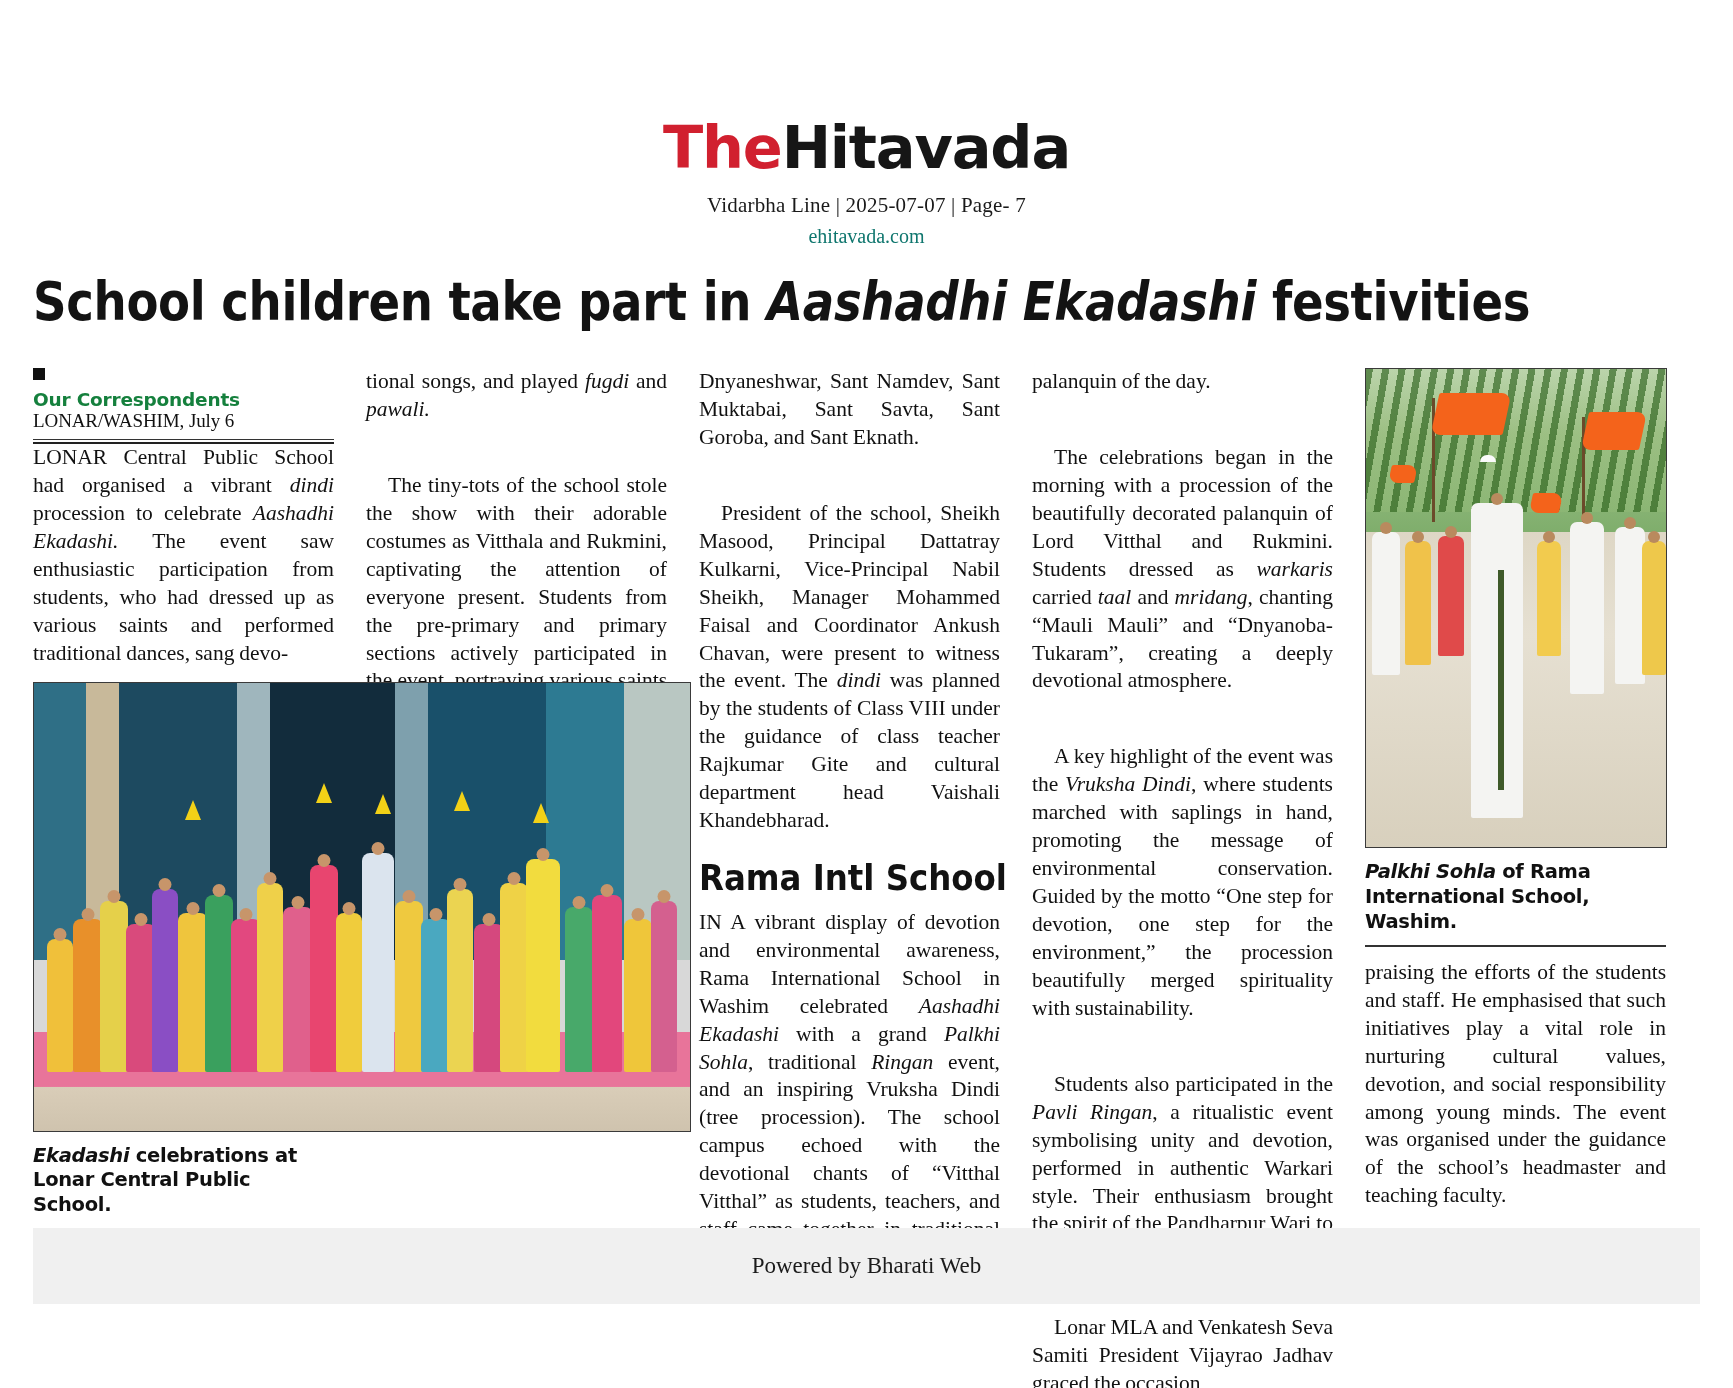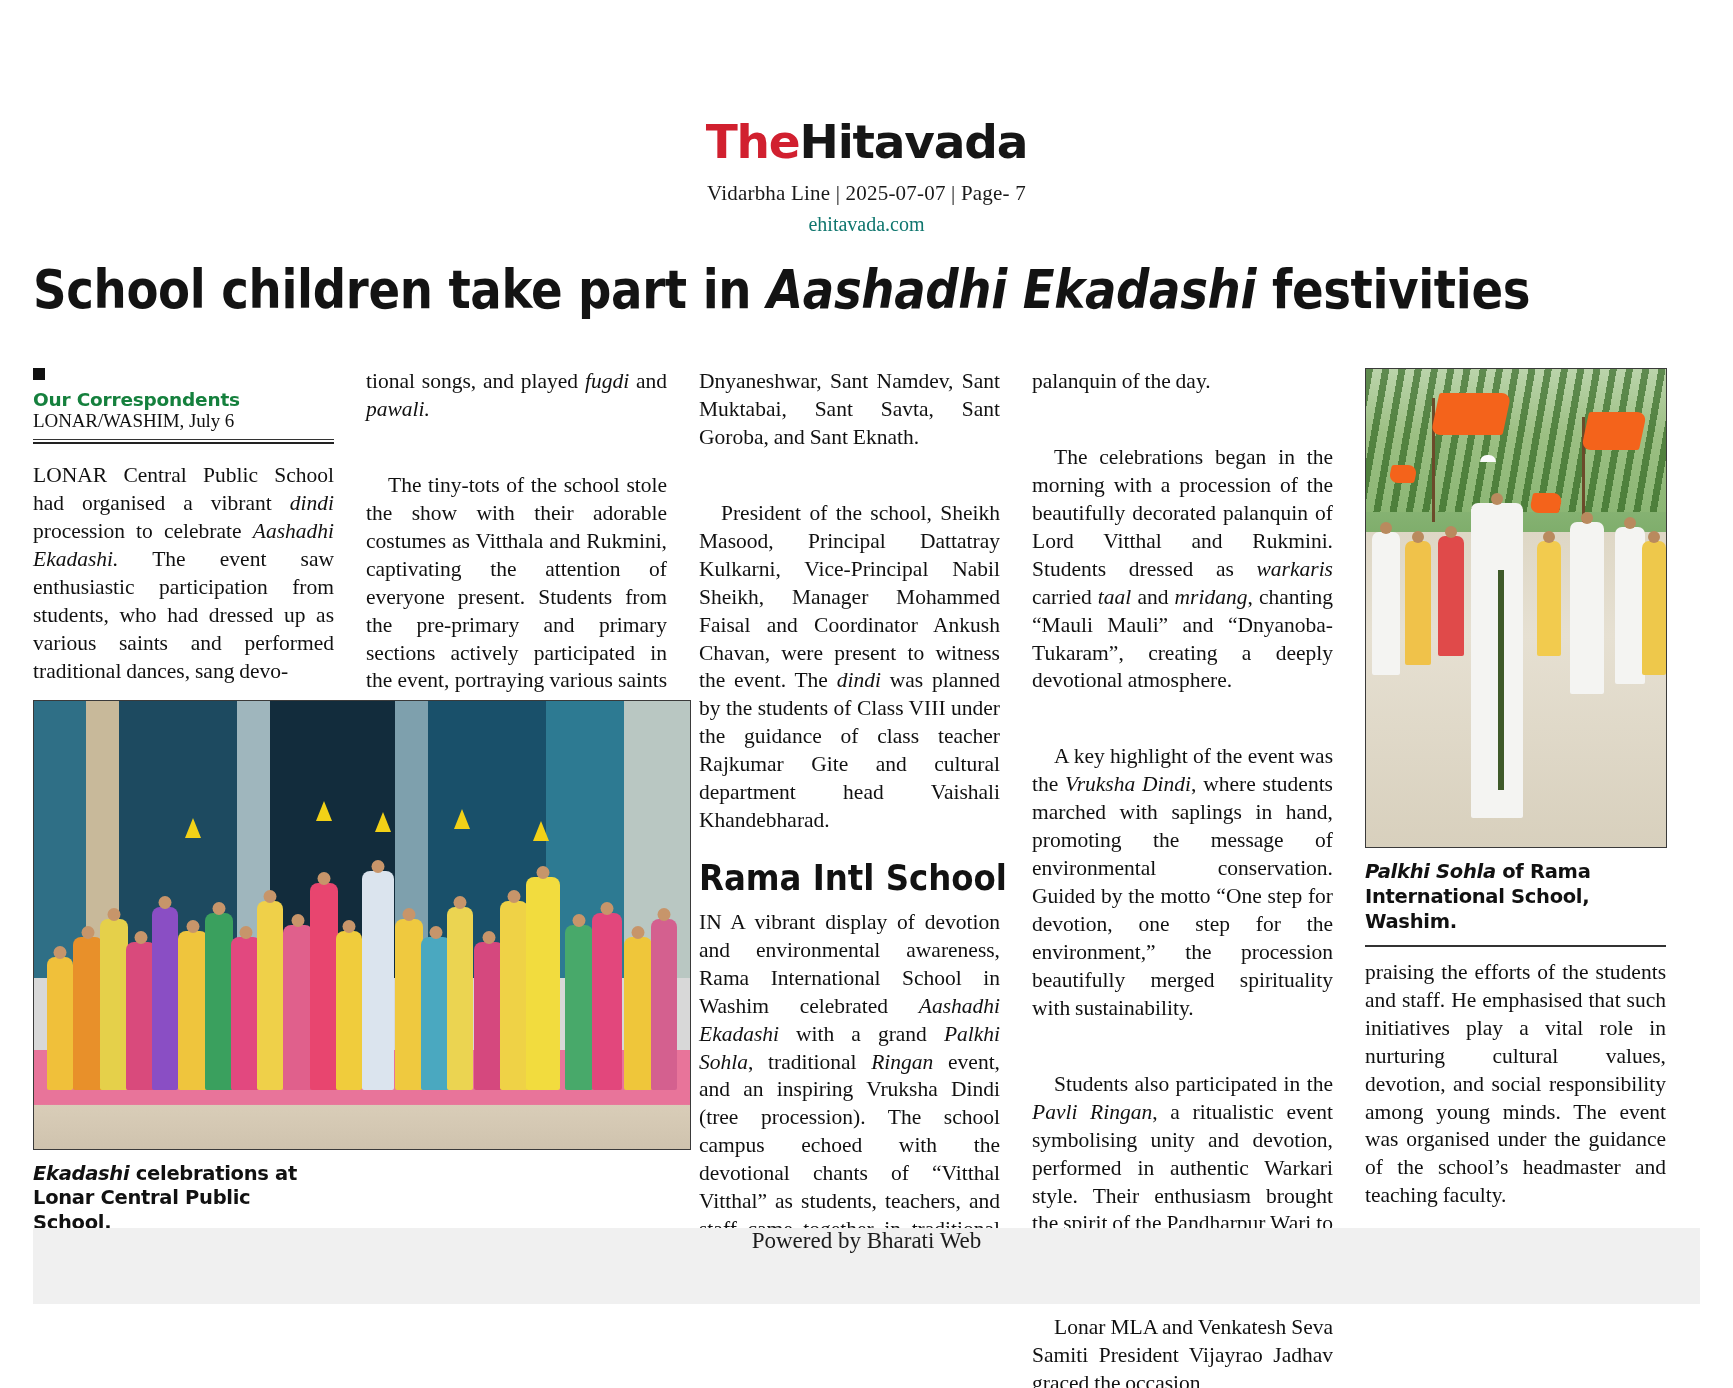--- a/index.html
+++ b/index.html
@@ -25,21 +25,21 @@
 
   
   .masthead {
     width: 100%;
     text-align: center;
     padding-top: 118px;
   }
   .logo {
     font-family: "DejaVu Sans", sans-serif;
     font-weight: bold;
-    font-size: 47px;
+    font-size: 59px;
     letter-spacing: -1.2px;
     line-height: 1;
   }
   .logo .the { color: #d1202f; }
   .logo .hita { color: #161616; }
   .meta-line {
     font-family: "Liberation Serif", serif;
     font-size: 21px;
     color: #1a1a1a;
     margin-top: 16px;
@@ -109,21 +109,21 @@
   p.body {
     font-family: "Liberation Serif", serif;
     font-size: 21.5px;
     line-height: 1.30;
     text-align: justify;
     margin: 0;
     color: #111;
     hyphens: manual;
     word-spacing: -0.5px;
   }
-  p.body.first { margin-top: 18px; }
+  p.body.first { }
   p.body.indent { text-indent: 22px; margin-top: 48px; }
   p.body em { font-style: italic; }
 
   .subhead {
     font-family: "DejaVu Sans", sans-serif;
     font-weight: bold;
     font-size: 36px;
     line-height: 1.05;
     color: #121212;
     margin: 24px 0 12px 0;
@@ -166,21 +166,21 @@
 
   
   .footer {
     position: absolute;
     left: 33px;
     right: 33px;
     bottom: 84px;
     height: 76px;
     background: #f0f0f0;
     display: flex;
-    align-items: flex-start;
+    align-items: center;
     justify-content: center;
   }
   .footer-text {
     font-family: "Liberation Serif", serif;
     font-size: 23px;
     color: #1b1b1b;
   }
 
   
   .ph-sky { position:absolute; inset:0; }

